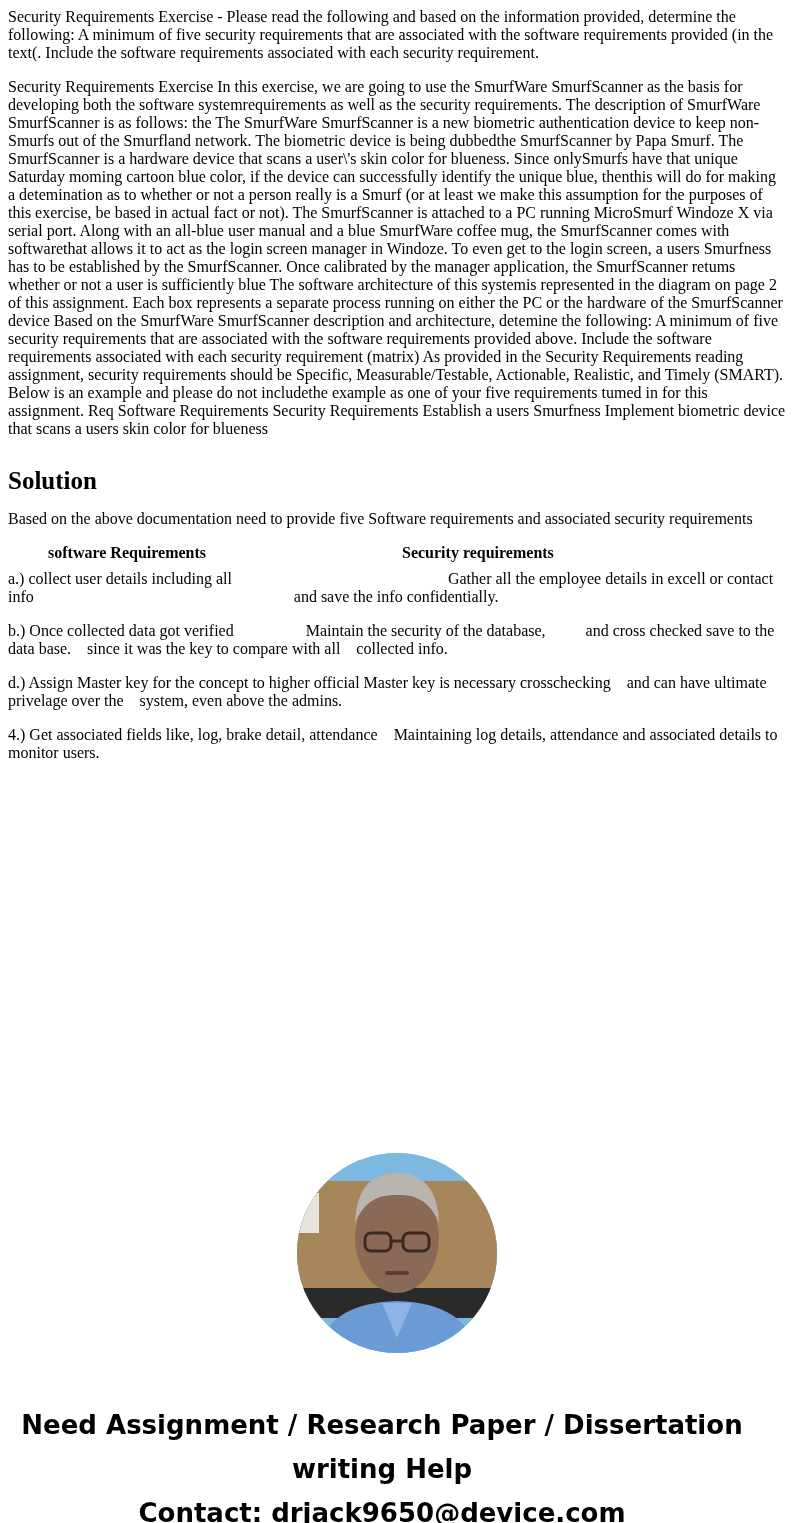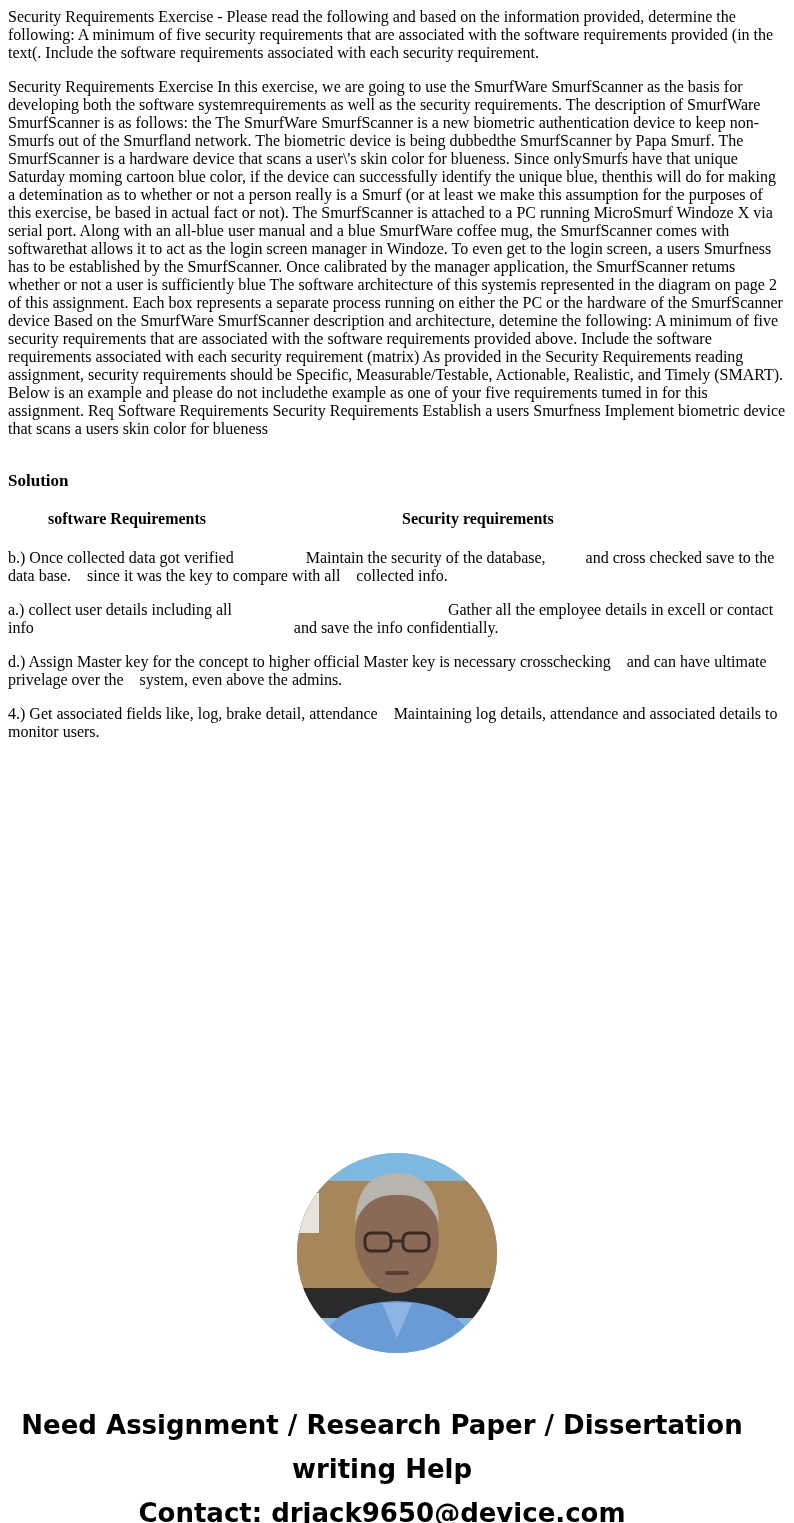--- a/index.html
+++ b/index.html
@@ -8,46 +8,47 @@
     height: 1523px;
     position: relative;
     font-family: "Liberation Serif", serif;
     font-size: 16px;
     line-height: 18px;
     color: #000;
     overflow: hidden;
   }
   .content { position: absolute; left: 8px; top: 8px; width: 778px; }
   p { margin: 0 0 16px 0; }
-  h3 { font-size: 17px; font-weight: bold; margin: 32px 0 18px 0; line-height: 22px; }
-  .th-row { font-weight: bold; white-space: pre; margin: 0 0 21px 0; }
+  h3 { font-size: 25px; font-weight: bold; margin: 32px 0 18px 0; line-height: 22px; }
+  .th-row { font-weight: bold; white-space: pre; margin: 0 0 8px 0; }
   .pre { white-space: pre-wrap; }
   .avatar {
     position: absolute; left: 297px; top: 1153px; width: 200px; height: 200px;
     border-radius: 50%; overflow: hidden;
     background: #6eaed8;
   }
   .footer {
     position: absolute; left: 0; top: 1403px; width: 764px; text-align: center;
     font-family: "DejaVu Sans", sans-serif; font-weight: bold; font-size: 26px; line-height: 44px;
   }
 </style>
 </head>
 <body>
 
 <div class="content">
   <p>Security Requirements Exercise - Please read the following and based on the information provided, determine the following: A minimum of five security requirements that are associated with the software requirements provided (in the text(. Include the software requirements associated with each security requirement.</p>
   <p>Security Requirements Exercise In this exercise, we are going to use the SmurfWare SmurfScanner as the basis for developing both the software systemrequirements as well as the security requirements. The description of SmurfWare SmurfScanner is as follows: the The SmurfWare SmurfScanner is a new biometric authentication device to keep non-Smurfs out of the Smurfland network. The biometric device is being dubbedthe SmurfScanner by Papa Smurf. The SmurfScanner is a hardware device that scans a user\'s skin color for blueness. Since onlySmurfs have that unique Saturday moming cartoon blue color, if the device can successfully identify the unique blue, thenthis will do for making a detemination as to whether or not a person really is a Smurf (or at least we make this assumption for the purposes of this exercise, be based in actual fact or not). The SmurfScanner is attached to a PC running MicroSmurf Windoze X via serial port. Along with an all-blue user manual and a blue SmurfWare coffee mug, the SmurfScanner comes with softwarethat allows it to act as the login screen manager in Windoze. To even get to the login screen, a users Smurfness has to be established by the SmurfScanner. Once calibrated by the manager application, the SmurfScanner retums whether or not a user is sufficiently blue The software architecture of this systemis represented in the diagram on page 2 of this assignment. Each box represents a separate process running on either the PC or the hardware of the SmurfScanner device Based on the SmurfWare SmurfScanner description and architecture, detemine the following: A minimum of five security requirements that are associated with the software requirements provided above. Include the software requirements associated with each security requirement (matrix) As provided in the Security Requirements reading assignment, security requirements should be Specific, Measurable/Testable, Actionable, Realistic, and Timely (SMART). Below is an example and please do not includethe example as one of your five requirements tumed in for this assignment. Req Software Requirements Security Requirements Establish a users Smurfness Implement biometric device that scans a users skin color for blueness</p>
 
   <h3>Solution</h3>
+  <p>Based on the above documentation need to provide five Software requirements and associated security requirements</p>
 
   <div class="th-row"><span style="display:inline-block;width:40px"></span><span style="display:inline-block;width:354px">software Requirements</span><span>Security requirements</span></div>
 
+  <p class="pre">a.) collect user details including all                                                      Gather all the employee details in excell or contact info                                                                 and save the info confidentially.</p>
   <p class="pre">b.) Once collected data got verified                  Maintain the security of the database,          and cross checked save to the data base.    since it was the key to compare with all    collected info.</p>
-  <p class="pre">a.) collect user details including all                                                      Gather all the employee details in excell or contact info                                                                 and save the info confidentially.</p>
   <p class="pre">d.) Assign Master key for the concept to higher official Master key is necessary crosschecking    and can have ultimate privelage over the    system, even above the admins.</p>
   <p class="pre">4.) Get associated fields like, log, brake detail, attendance    Maintaining log details, attendance and associated details to monitor users.</p>
 </div>
 
 <div class="avatar">
   <svg width="200" height="200" viewBox="0 0 200 200">
     <rect x="0" y="0" width="200" height="200" fill="#7db8e0"></rect>
     <rect x="0" y="28" width="200" height="110" fill="#a7875a"></rect>
     <rect x="0" y="40" width="22" height="40" fill="#e8e4dc"></rect>
     <rect x="0" y="135" width="200" height="30" fill="#2a2a2a"></rect>

